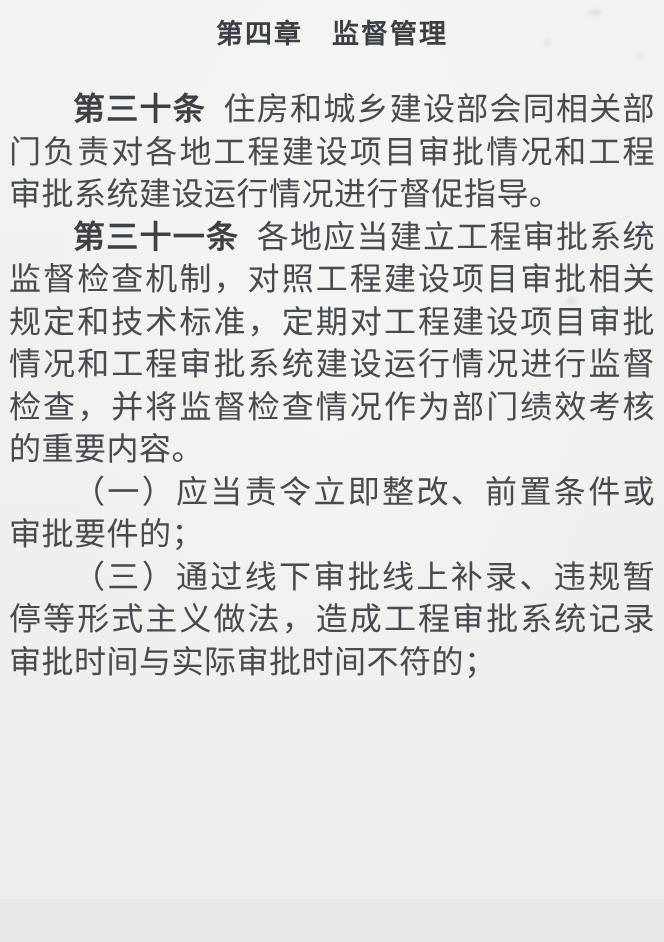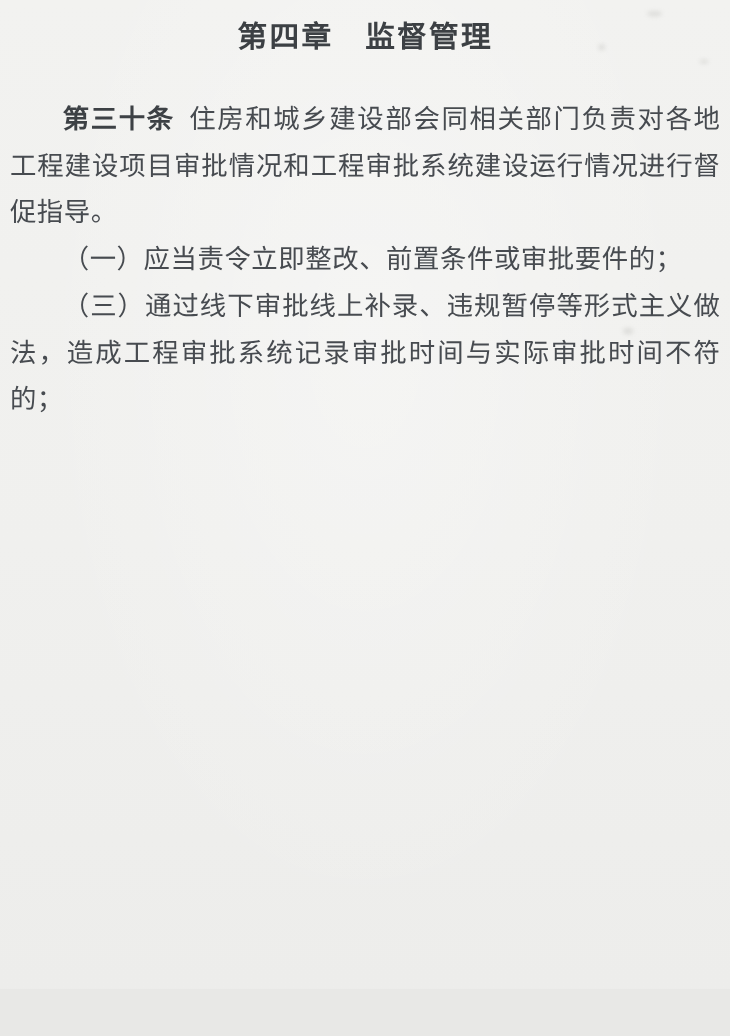--- a/index.html
+++ b/index.html
@@ -29,21 +29,21 @@
     line-height: 32px;
     font-weight: bold;
     color: #3c4044;
     letter-spacing: 2px;
   }
   .content {
     width: 646px;
   }
   .para {
     margin: 0;
-    font-size: 24px;
+    font-size: 32px;
     line-height: 42.5px;
     letter-spacing: 0.5px;
     text-indent: 2em;
     text-align: justify;
     text-justify: inter-ideograph;
     word-break: break-all;
   }
   .lead {
     font-family: "Liberation Sans", "DejaVu Sans", sans-serif;
     font-weight: bold;
@@ -68,20 +68,21 @@
 <body>
 
 <div class="page">
 
   <h1 class="chapter-title">第四章　监督管理</h1>
 
   <div class="content">
 
     <p class="para"><span class="lead">第三十条</span><span>住房和城乡建设部会同相关部门负责对各地工程建设项目审批情况和工程审批系统建设运行情况进行督促指导。</span></p>
 
+    <p class="para"><span class="lead">第三十一条</span><span>各地应当建立工程审批系统监督检查机制，对照工程建设项目审批相关规定和技术标准，定期对工程建设项目审批情况和工程审批系统建设运行情况进行监督检查，并将监督检查情况作为部门绩效考核的重要内容。</span></p>
 
 
 
 
     <p class="para"><span>（一）应当责令立即整改、前置条件或审批要件的；</span></p>
 
 
     <p class="para"><span>（三）通过线下审批线上补录、违规暂停等形式主义做法，造成工程审批系统记录审批时间与实际审批时间不符的；</span></p>
 
   </div>

